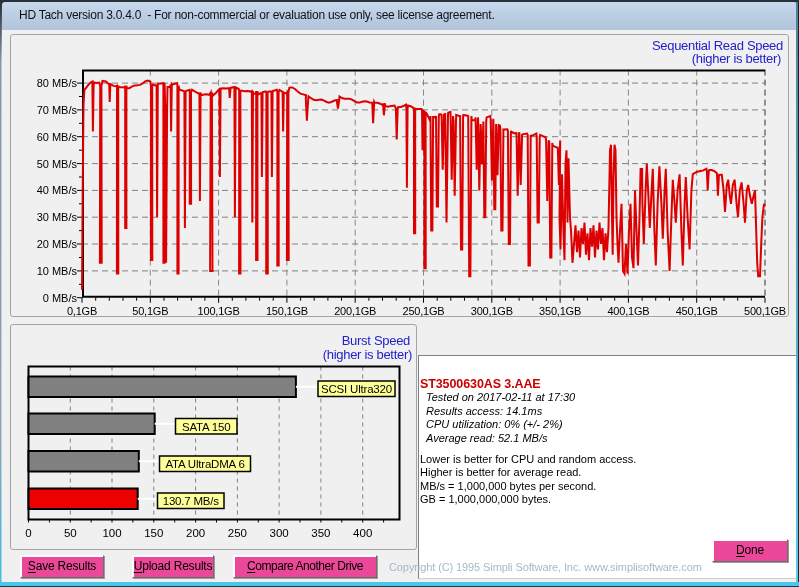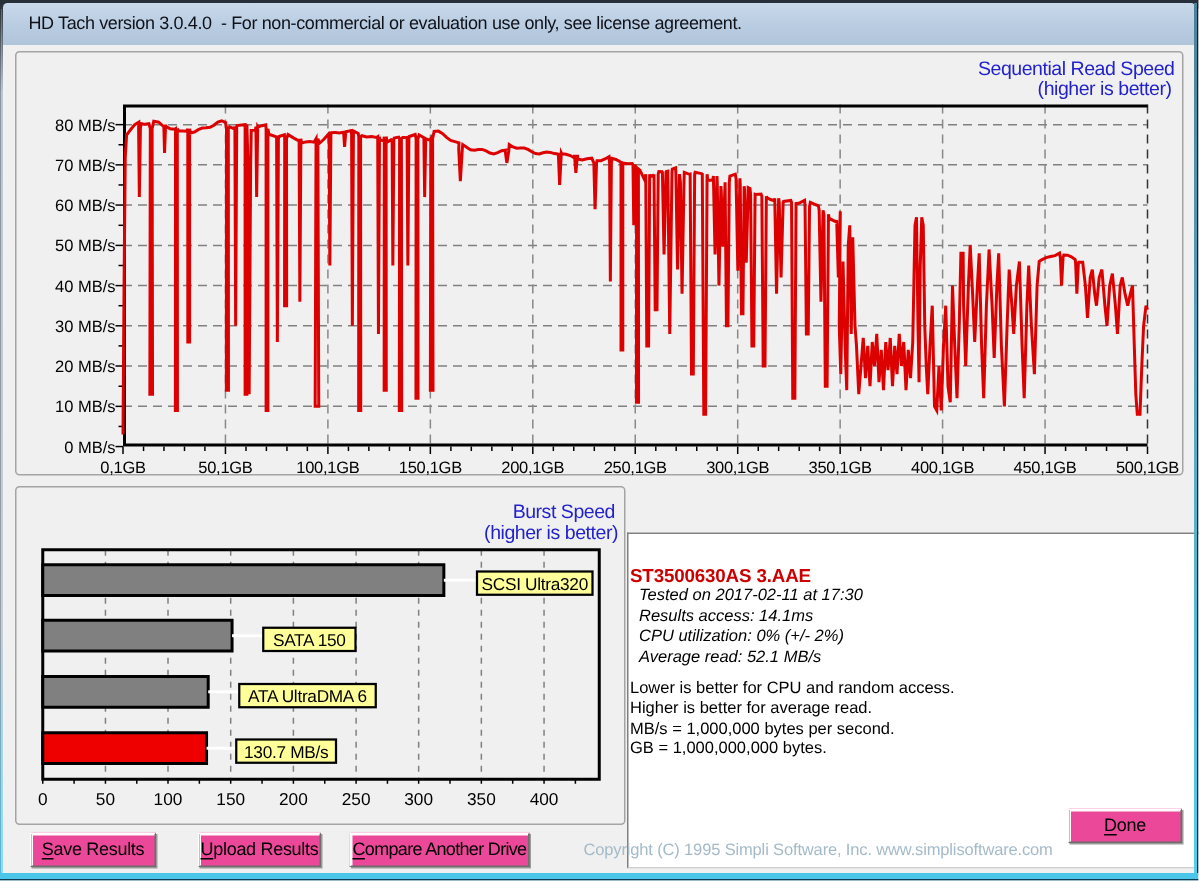--- a/index.html
+++ b/index.html
@@ -212,21 +212,21 @@
     <div class="ind">CPU utilization: 0% (+/- 2%)</div>
     <div class="ind">Average read: 52.1 MB/s</div>
     <div style="height:7.3px"></div>
     <div>Lower is better for CPU and random access.</div>
     <div>Higher is better for average read.</div>
     <div>MB/s = 1,000,000 bytes per second.</div>
     <div>GB = 1,000,000,000 bytes.</div>
   </div>
   <div class="btn" style="left:20px;top:555px;width:84px;"><u>S</u>ave Results</div>
   <div class="btn" style="left:132px;top:555px;width:82px;"><u>U</u>pload Results</div>
-  <div class="btn" style="left:233px;top:555px;width:120px;letter-spacing:-0.45px;"><u>C</u>ompare Another Drive</div>
+  <div class="btn" style="left:233px;top:555px;width:144px;letter-spacing:-0.45px;"><u>C</u>ompare Another Drive</div>
   <div class="btn" style="left:712px;top:539px;width:76px;"><u>D</u>one</div>
   <div id="copy">Copyright (C) 1995 Simpli Software, Inc. www.simplisoftware.com</div>
   <div id="fbot"></div>
     <div id="ftop"></div>
     <div id="fleft1"></div>
     <div id="fleft2"></div>
     <div id="fleft3"></div>
     <div id="fright2"></div>
     <div id="fright1"></div>
 </div>

